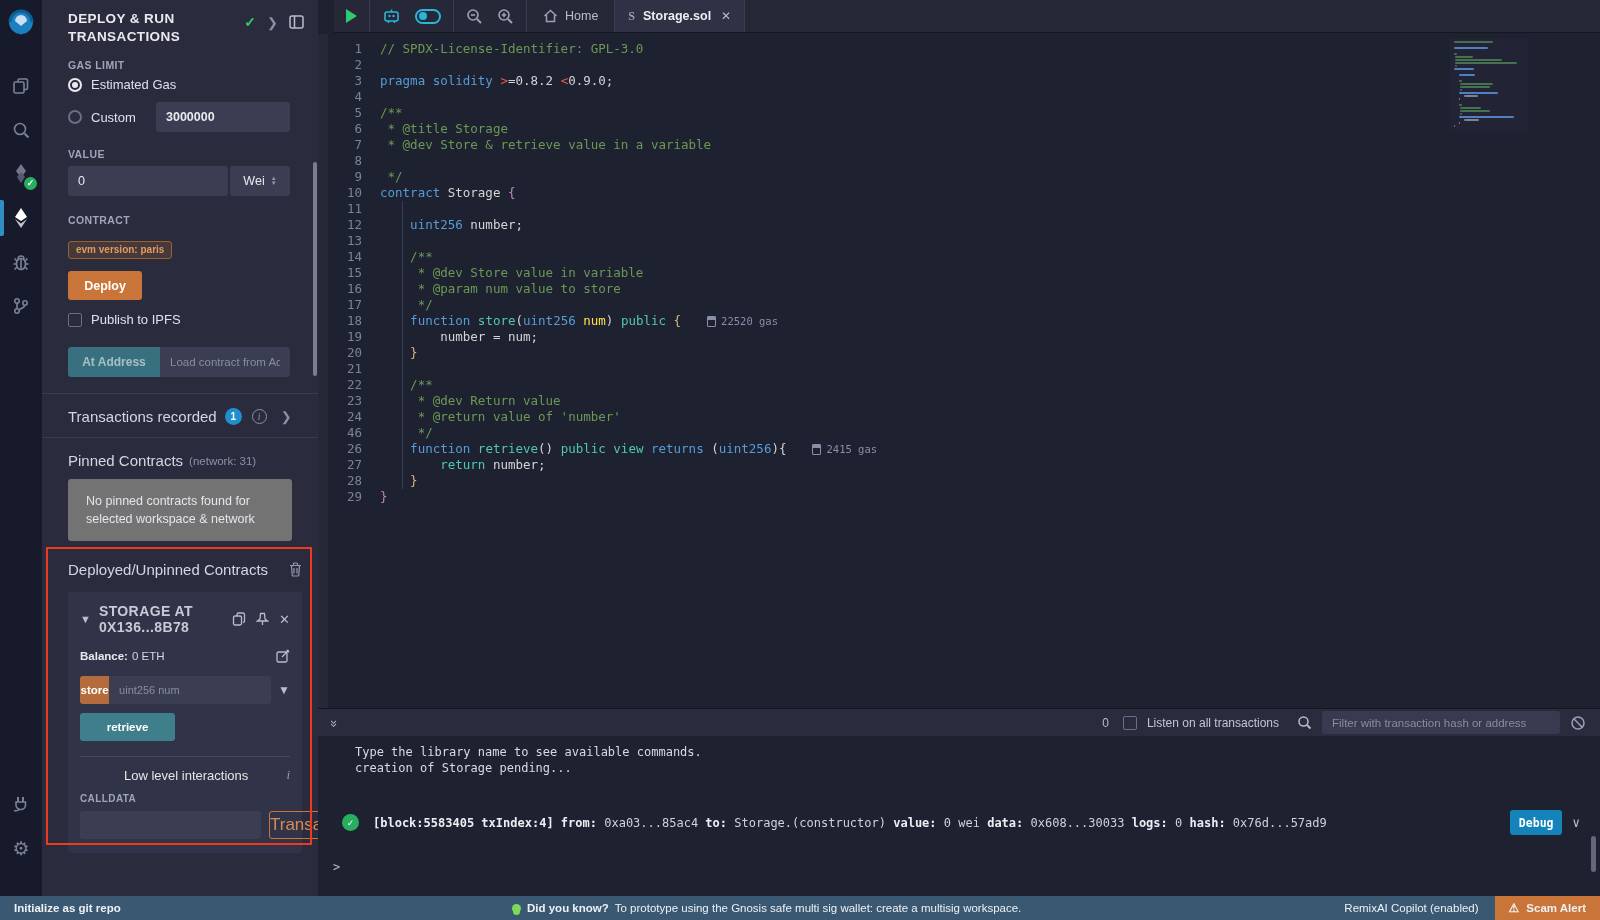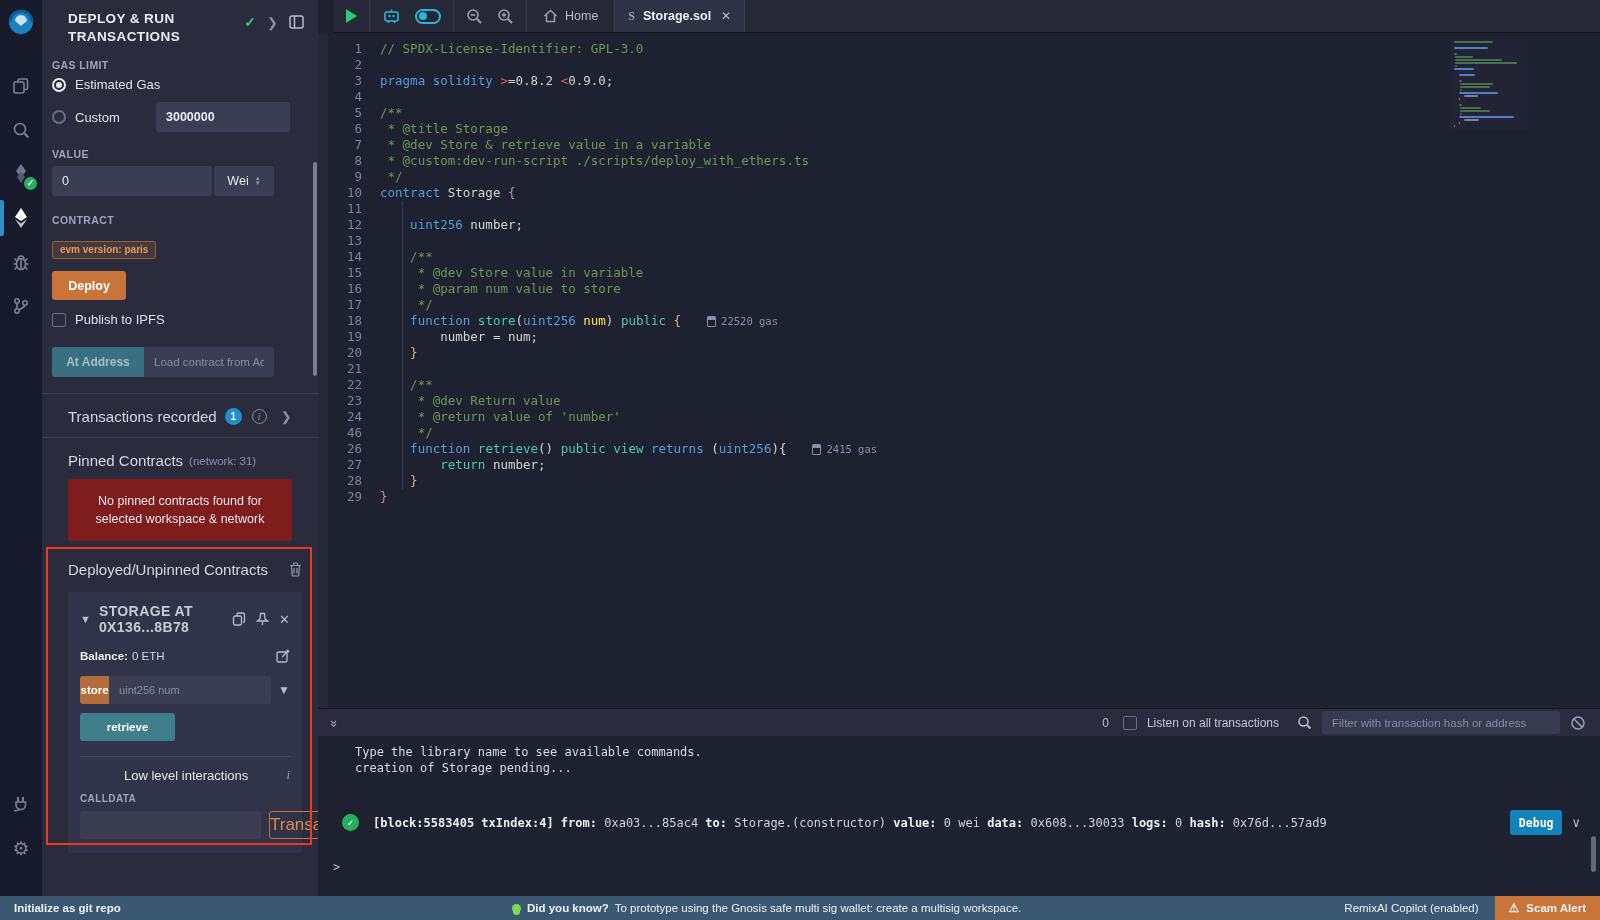--- a/index.html
+++ b/index.html
@@ -13,21 +13,21 @@
   .ibtn { position:relative; width:42px; height:44px; display:flex; align-items:center; justify-content:center; color:#7d8198; cursor:pointer; }
   .ibtn svg { stroke:#7d8198; fill:none; stroke-width:1.6; }
   .ibtn.active svg { stroke:#ffffff; fill:#ffffff; }
   .ibtn.active::before { content:""; position:absolute; left:0; top:4px; bottom:4px; width:4px; background:#2f8fc4; border-radius:0 2px 2px 0; }
   .ibtn .badge-check { position:absolute; right:5px; bottom:6px; width:13px; height:13px; border-radius:50%; background:#27ae60; color:#fff; font-size:9px; line-height:13px; text-align:center; font-weight:bold; }
   .iconbar .spacer { flex:1; }
   .gear-glyph { font-size:19px; color:#7d8198; }
 
   
   .sidepanel { position:absolute; left:42px; top:0; width:276px; height:896px; background:#2a2c3e; color:#e9eaf0; overflow:hidden; z-index:4; }
-  .sp-pad { padding-left:10px; padding-right:28px; }
+  .sp-pad { padding-left:26px; padding-right:28px; }
   .sp-header { display:flex; align-items:flex-start; padding:10px 14px 4px 26px; }
   .sp-title { font-size:13.5px; font-weight:bold; letter-spacing:.4px; width:150px; line-height:1.3; text-transform:uppercase; }
   .sp-hicons { margin-left:auto; display:flex; align-items:center; gap:11px; padding-top:4px; }
   .check-green { color:#2ecc71; font-size:14px; font-weight:bold; }
   .chev { color:#8a8ea8; font-size:13px; }
   .label-sm { font-size:10.5px; font-weight:bold; letter-spacing:.4px; color:#a0a4ba; margin:10px 0 6px; }
   .row { display:flex; align-items:center; }
   .radio { width:14px; height:14px; border-radius:50%; border:2px solid #6a6e86; margin-right:9px; flex:none; position:relative; }
   .radio.sel { border-color:#e9eaf0; background:#2a2c3e; }
   .radio.sel::after { content:""; position:absolute; left:2px; top:2px; width:6px; height:6px; border-radius:50%; background:#e9eaf0; }
@@ -48,21 +48,21 @@
   .ataddr-row { margin-top:20px; }
   .ataddr-btn { width:92px; height:30px; background:#39707f; color:rgba(255,255,255,.55); font-size:12px; font-weight:bold; border-radius:3px 0 0 3px; }
   .ataddr-inp { width:130px; border-radius:0 3px 3px 0; height:30px; font-size:11.5px; }
   .divider { height:1px; background:#3a3d52; margin:16px 0 0; }
   .section-h { display:flex; align-items:center; padding:14px 14px 12px 26px; }
   .section-title { font-size:15px; color:#d4d6e0; }
   .badge-num { width:17px; height:17px; border-radius:50%; background:#1f8fd0; color:#fff; font-size:10px; font-weight:bold; display:flex; align-items:center; justify-content:center; margin-left:8px; }
   .info-i { width:15px; height:15px; border-radius:50%; border:1.2px solid #8a8ea8; color:#9599b0; font-size:9.5px; display:flex; align-items:center; justify-content:center; margin-left:10px; font-style:italic; font-family:"Liberation Serif",serif; }
   .sec-chev { margin-left:14px; color:#8a8ea8; font-size:13px; }
   .net-note { font-size:11.5px; color:#8c90a8; margin-left:6px; }
-  .nopinned { margin:6px 26px 4px; background:#7f1d1d; border-radius:3px; padding:13px 18px; font-size:12.5px; text-align:center; line-height:1.45; color:#e4e6ee; }
+  .nopinned { margin:6px 26px 4px; background:#737373; border-radius:3px; padding:13px 18px; font-size:12.5px; line-height:1.45; color:#e4e6ee; }
   .dep-head { display:flex; align-items:center; padding:16px 16px 6px 26px; }
   .trash { margin-left:auto; }
   .card { margin:8px 16px 0 26px; background:#313349; border-radius:3px; padding:11px 12px 14px; }
   .card-head { display:flex; align-items:center; gap:8px; }
   .card-head .chev-d { color:#b9bcca; font-size:11px; }
   .inst-title { font-size:14px; font-weight:bold; letter-spacing:.4px; color:#c8cad6; }
   .card-icons { margin-left:auto; display:flex; align-items:center; gap:10px; }
   .bal-row { display:flex; align-items:center; margin-top:14px; font-size:11.5px; }
   .bal-label { font-weight:bold; }
   .bal-val { margin-left:4px; color:#d4d6e0; }
@@ -371,21 +371,21 @@
       <div class="gutterbg"></div>
       <div class="indent-guide"></div>
       <div class="codewrap">
           <div class="code-line"><span class="ln">1</span><span class="lc"><span class="tk-c">// SPDX-License-Identifier: GPL-3.0</span></span></div>
           <div class="code-line"><span class="ln">2</span><span class="lc"></span></div>
           <div class="code-line"><span class="ln">3</span><span class="lc"><span class="tk-k">pragma solidity </span><span class="tk-o">&gt;</span><span class="tk-w">=0.8.2 </span><span class="tk-o">&lt;</span><span class="tk-w">0.9.0;</span></span></div>
           <div class="code-line"><span class="ln">4</span><span class="lc"></span></div>
           <div class="code-line"><span class="ln">5</span><span class="lc"><span class="tk-c">/**</span></span></div>
           <div class="code-line"><span class="ln">6</span><span class="lc"><span class="tk-c"> * @title Storage</span></span></div>
           <div class="code-line"><span class="ln">7</span><span class="lc"><span class="tk-c"> * @dev Store &amp; retrieve value in a variable</span></span></div>
-          <div class="code-line"><span class="ln">8</span><span class="lc"><span class="tk-c"> * @custom:dev-run-script ./scripts/deploy_with_ethers.ts</span></span></div>
+          <div class="code-line"><span class="ln">8</span></div>
           <div class="code-line"><span class="ln">9</span><span class="lc"><span class="tk-c"> */</span></span></div>
           <div class="code-line"><span class="ln">10</span><span class="lc"><span class="tk-k">contract</span><span class="tk-w"> Storage </span><span class="tk-b1">{</span></span></div>
           <div class="code-line"><span class="ln">11</span><span class="lc"></span></div>
           <div class="code-line"><span class="ln">12</span><span class="lc"><span class="tk-w">    </span><span class="tk-k">uint256</span><span class="tk-w"> number;</span></span></div>
           <div class="code-line"><span class="ln">13</span><span class="lc"></span></div>
           <div class="code-line"><span class="ln">14</span><span class="lc"><span class="tk-c">    /**</span></span></div>
           <div class="code-line"><span class="ln">15</span><span class="lc"><span class="tk-c">     * @dev Store value in variable</span></span></div>
           <div class="code-line"><span class="ln">16</span><span class="lc"><span class="tk-c">     * @param num value to store</span></span></div>
           <div class="code-line"><span class="ln">17</span><span class="lc"><span class="tk-c">     */</span></span></div>
           <div class="code-line"><span class="ln">18</span><span class="lc"><span class="tk-w">    </span><span class="tk-k">function</span><span class="tk-w"> </span><span class="tk-t">store</span><span class="tk-w">(</span><span class="tk-k">uint256</span><span class="tk-p"> num</span><span class="tk-w">) </span><span class="tk-t">public</span><span class="tk-w"> </span><span class="tk-b2">{</span></span><span class="gas">22520 gas</span></div>

